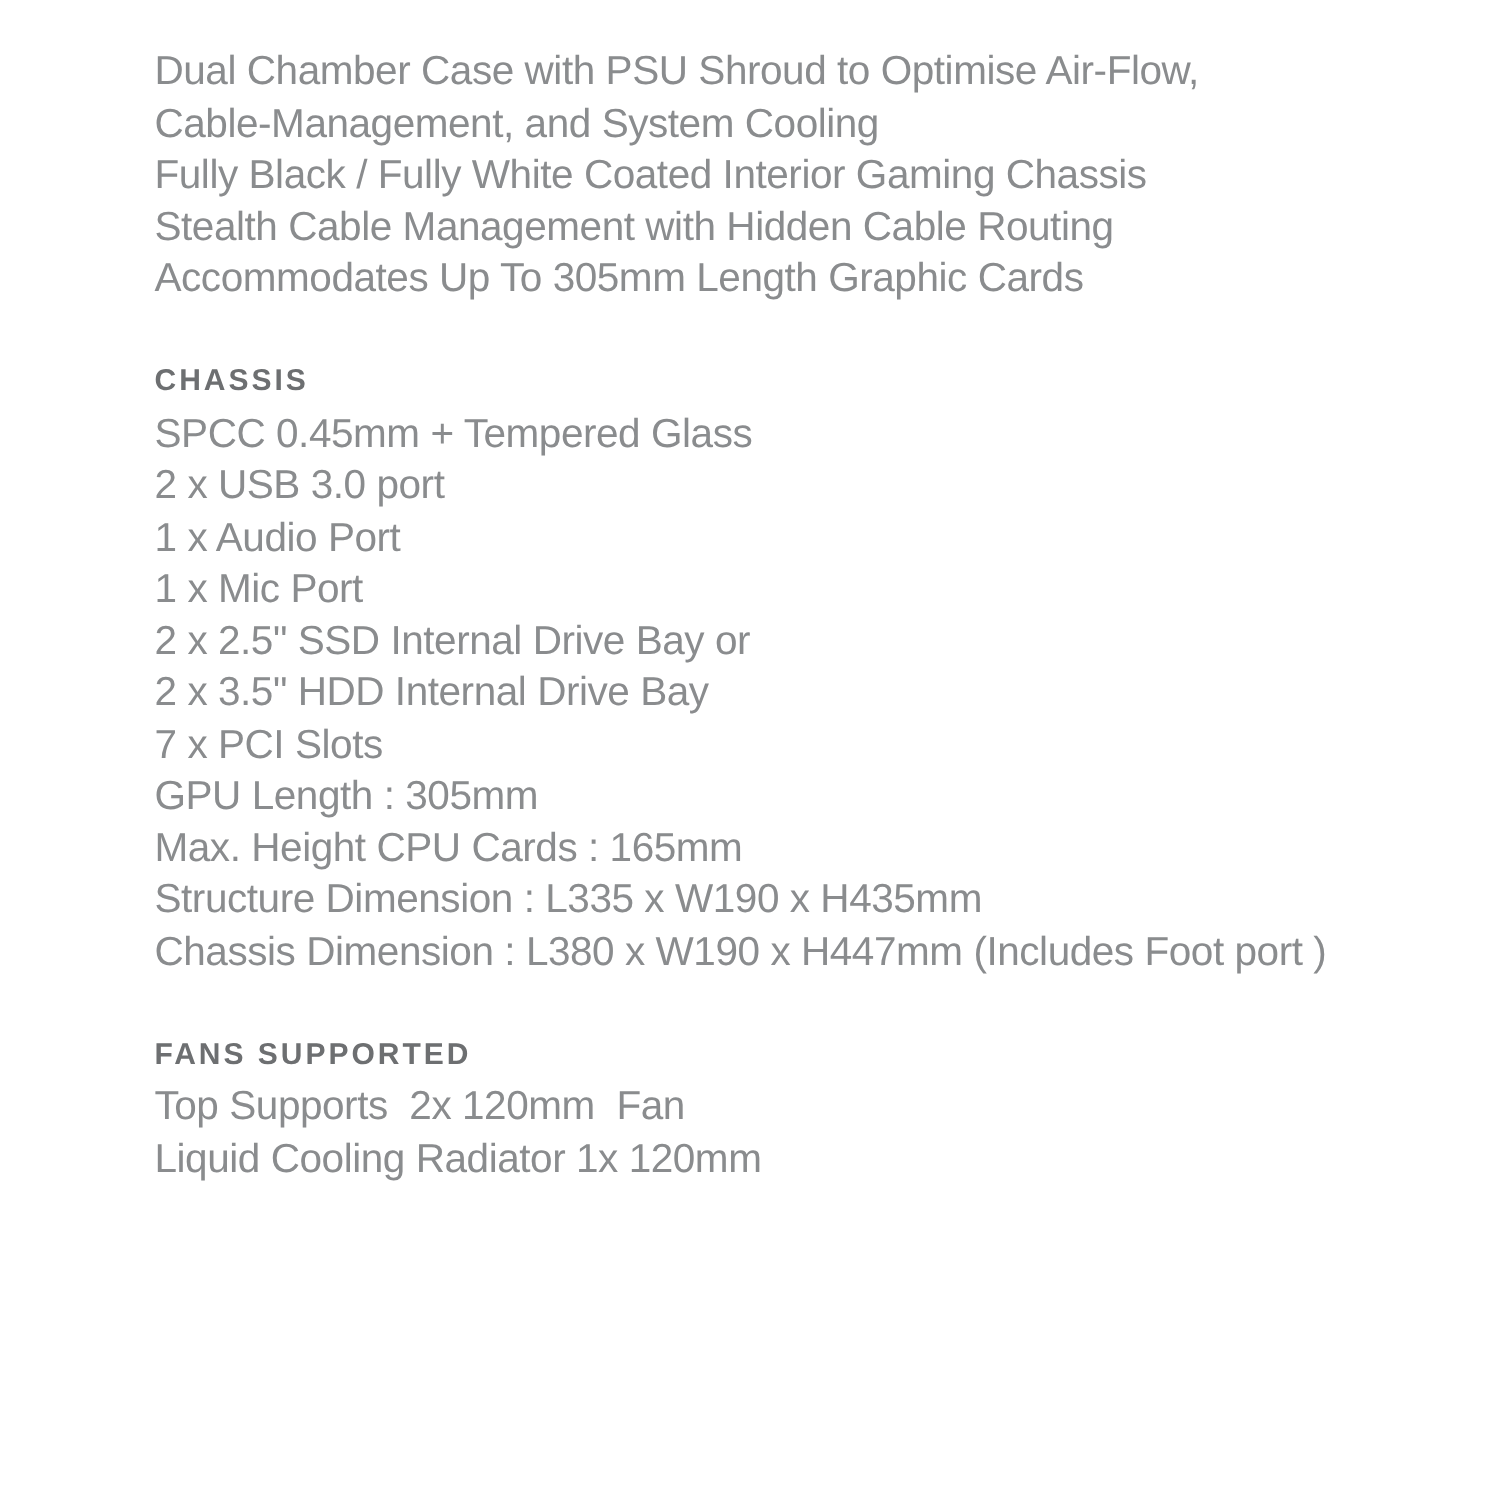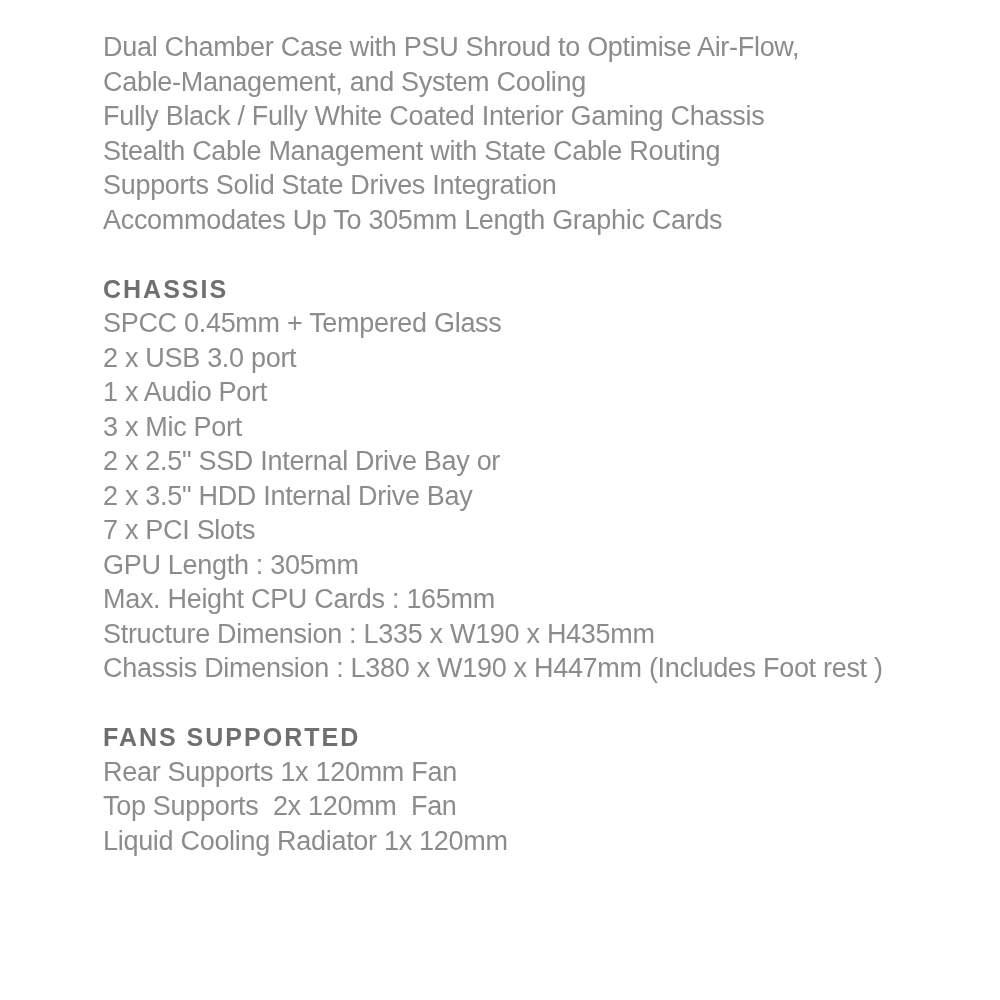--- a/index.html
+++ b/index.html
@@ -21,58 +21,56 @@
   }
   .line {
     margin: 0;
     white-space: pre-wrap; 
   }
   .section {
     margin-top: 34.5px; 
   }
   .heading {
     margin: 0;
-    font-size: 25px;
+    font-size: 20px;
     font-weight: bold;
     color: #6d6f71;
     letter-spacing: 2px;
     line-height: 34.5px;
   }
 </style>
 </head>
 <body>
 
 <div class="page">
   <div class="content">
 
     <div class="block">
       <p class="line">Dual Chamber Case with PSU Shroud to Optimise Air-Flow,</p>
       <p class="line">Cable-Management, and System Cooling</p>
       <p class="line">Fully Black / Fully White Coated Interior Gaming Chassis</p>
-      <p class="line">Stealth Cable Management with State Cable Routing</p>
-      <p class="line">Supports Solid State Drives Integration</p>
+      <p class="line">Stealth Cable Management with Hidden Cable Routing</p>
       <p class="line">Accommodates Up To 305mm Length Graphic Cards</p>
     </div>
 
     <div class="block section">
       <h2 class="heading">CHASSIS</h2>
       <p class="line">SPCC 0.45mm + Tempered Glass</p>
       <p class="line">2 x USB 3.0 port</p>
       <p class="line">1 x Audio Port</p>
-      <p class="line">3 x Mic Port</p>
+      <p class="line">1 x Mic Port</p>
       <p class="line">2 x 2.5" SSD Internal Drive Bay or</p>
       <p class="line">2 x 3.5" HDD Internal Drive Bay</p>
       <p class="line">7 x PCI Slots</p>
       <p class="line">GPU Length : 305mm</p>
       <p class="line">Max. Height CPU Cards : 165mm</p>
       <p class="line">Structure Dimension : L335 x W190 x H435mm</p>
-      <p class="line">Chassis Dimension : L380 x W190 x H447mm (Includes Foot rest )</p>
+      <p class="line">Chassis Dimension : L380 x W190 x H447mm (Includes Foot port )</p>
     </div>
 
     <div class="block section">
       <h2 class="heading">FANS SUPPORTED</h2>
-      <p class="line">Rear Supports 1x 120mm Fan</p>
       <p class="line">Top Supports  2x 120mm  Fan</p>
       <p class="line">Liquid Cooling Radiator 1x 120mm</p>
     </div>
 
   </div>
 </div>
 
 </body></html>

